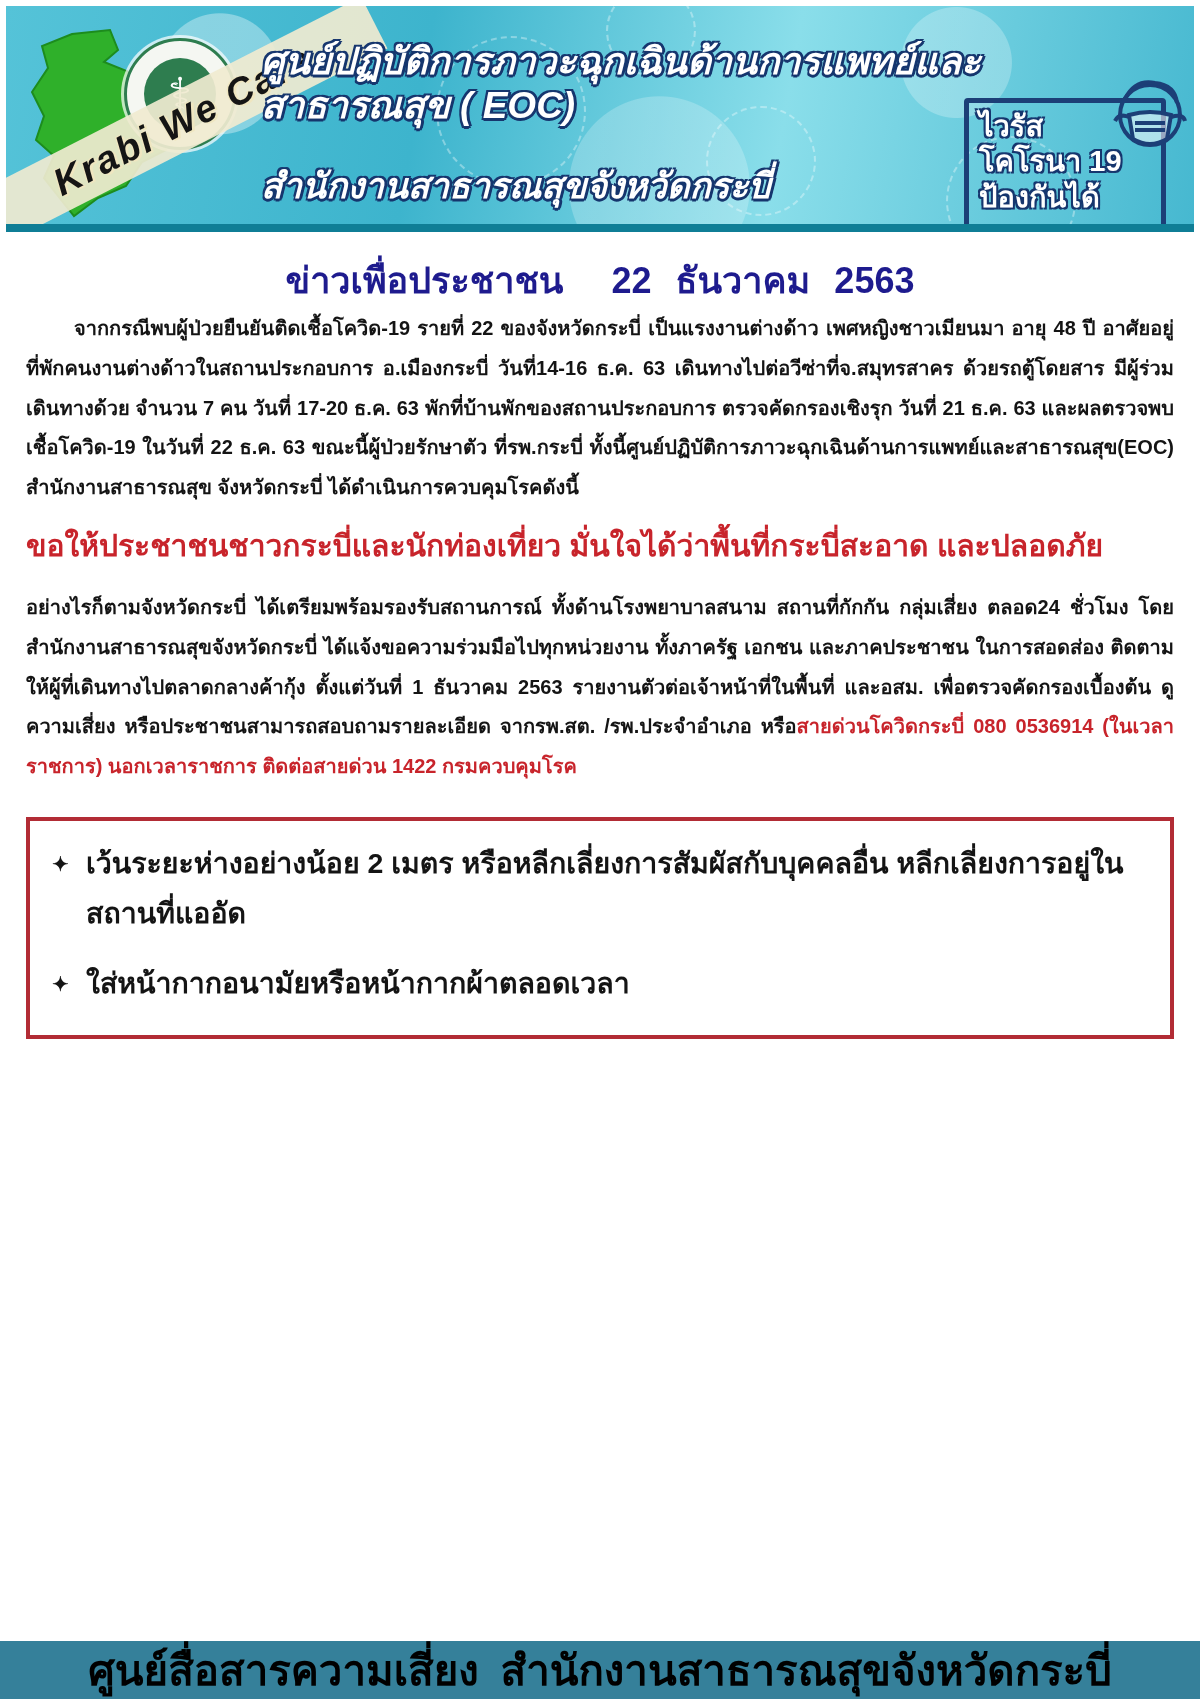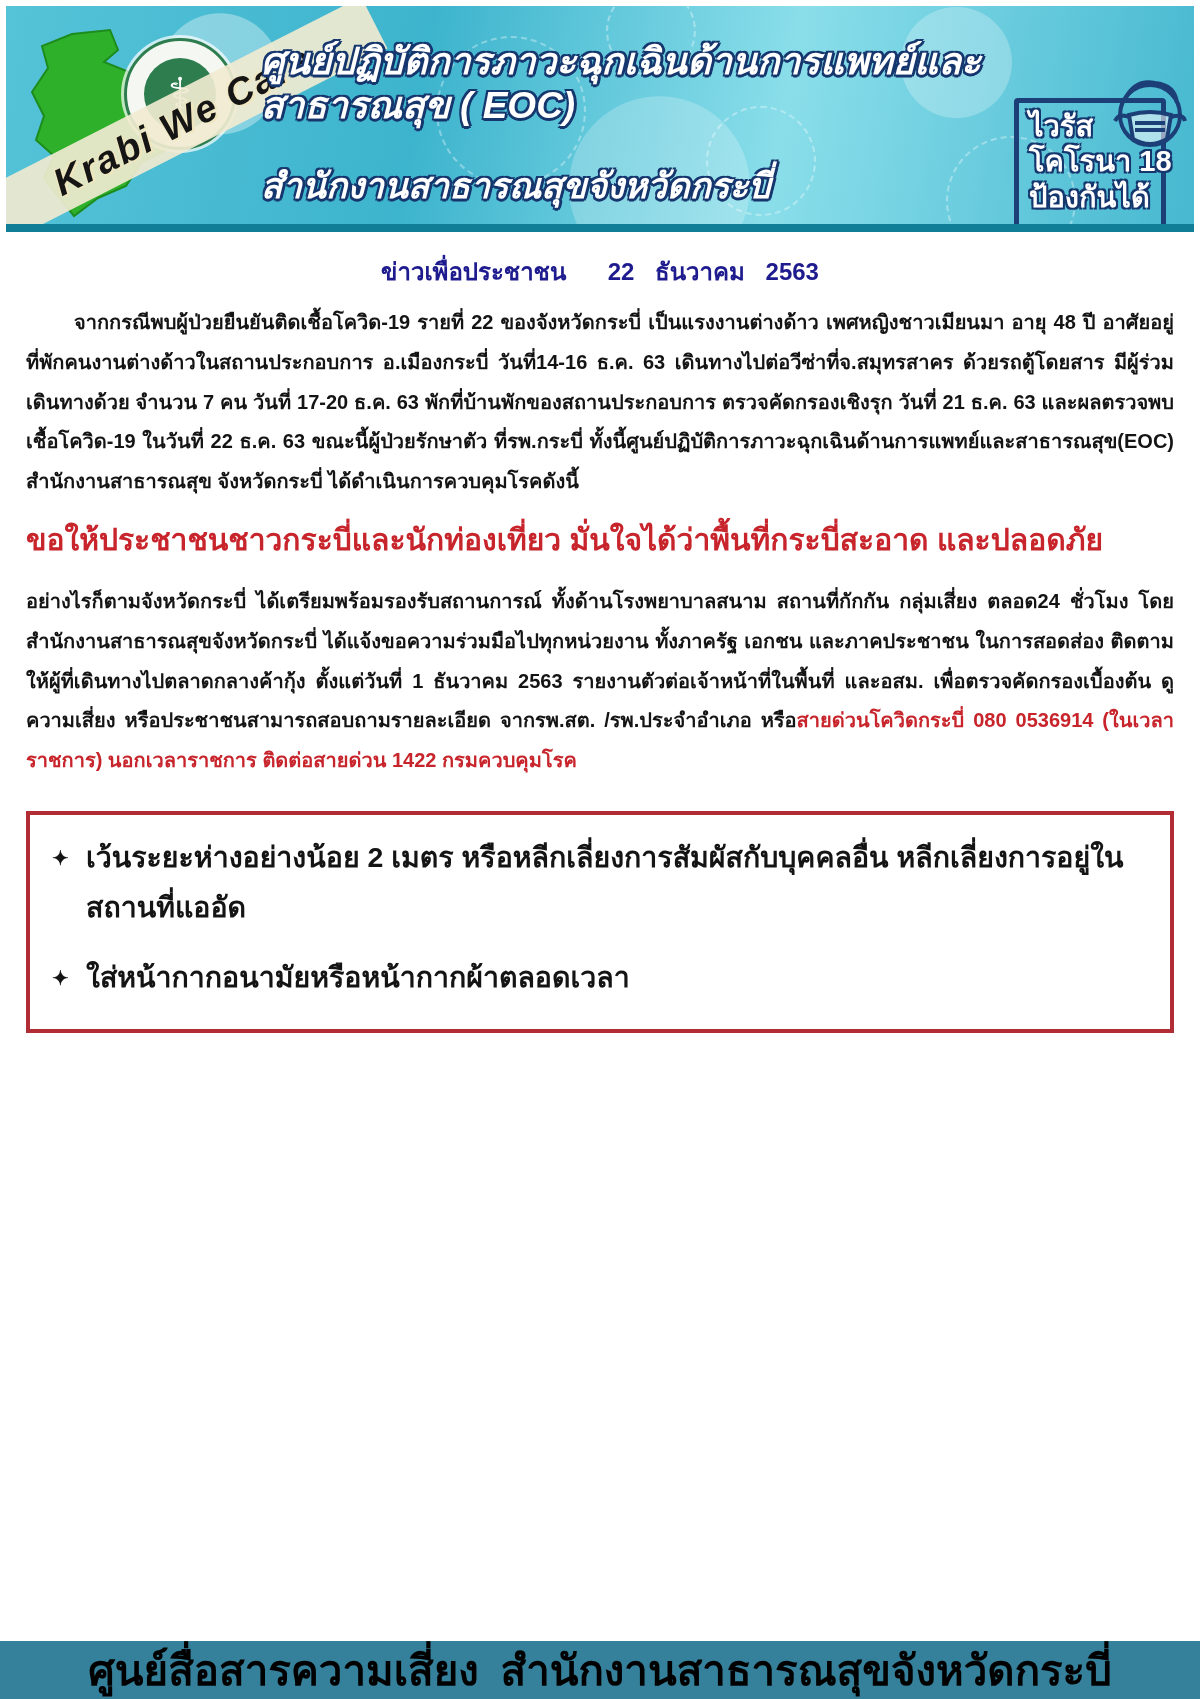--- a/index.html
+++ b/index.html
@@ -102,21 +102,21 @@
       -2px -2px 0 #16366e, 2px -2px 0 #16366e,
       -2px  2px 0 #16366e, 2px  2px 0 #16366e,
       0 3px 0 #16366e, 3px 0 0 #16366e;
   }
   .banner-line1 { font-size: 37px; line-height: 1.2; }
   .banner-line2 { font-size: 35px; line-height: 1.2; margin-top: 36px; }
 
   .corona-badge {
     position: absolute;
     right: 28px; top: 92px;
-    width: 152px; height: 132px;
+    width: 202px; height: 132px;
     border: 5px solid #1c3f77;
     border-radius: 4px;
     padding: 6px 8px 0 10px;
   }
   .badge-line {
     font-weight: bold;
     font-size: 29px;
     line-height: 1.22;
     color: #ffffff;
     text-shadow:
@@ -132,23 +132,22 @@
 
   
   .main {
     padding: 12px 26px 0 26px;
     color: #141414;
   }
   .page-title {
     text-align: center;
     color: #1e1b8e;
     font-weight: bold;
-    font-size: 24px;
+    font-size: 36px;
     margin-top: 8px;
-    margin-bottom: 12px;
     word-spacing: 14px;
   }
   .body-text {
     font-size: 20px;
     font-weight: bold;
     line-height: 1.99;
     text-align: justify;
   }
   .para { text-indent: 2.4em; }
   .measures { margin-left: 34px; }
@@ -250,21 +249,21 @@
           <circle cx="45" cy="46" r="30"></circle>
           <path d="M20 30 Q30 10 50 14 Q70 16 72 34"></path>
           <path d="M24 46 Q45 40 66 46 L62 70 Q45 80 28 70 Z" fill="rgba(255,255,255,0.55)"></path>
           <path d="M24 48 Q14 44 10 52"></path>
           <path d="M66 48 Q78 44 80 52"></path>
           <line x1="30" y1="54" x2="60" y2="54"></line>
           <line x1="30" y1="61" x2="60" y2="61"></line>
         </g>
       </svg>
       <div class="badge-line">ไวรัส</div>
-      <div class="badge-line">โคโรนา 18</div>
+      <div class="badge-line">โคโรนา 19</div>
       <div class="badge-line">ป้องกันได้</div>
     </div>
   </div>
 
   <div class="main">
     <div class="page-title"><span>ข่าวเพื่อประชาชน</span>&nbsp;&nbsp;<span>22  ธันวาคม  2563</span></div>
 
     <div class="body-text para">จากกรณีพบผู้ป่วยยืนยันติดเชื้อโควิด-19 รายที่ 22 ของจังหวัดกระบี่ เป็นแรงงานต่างด้าว เพศหญิงชาวเมียนมา อายุ 48 ปี อาศัยอยู่ที่พักคนงานต่างด้าวในสถานประกอบการ อ.เมืองกระบี่ วันที่14-16 ธ.ค. 63 เดินทางไปต่อวีซ่าที่จ.สมุทรสาคร ด้วยรถตู้โดยสาร มีผู้ร่วมเดินทางด้วย จำนวน 7 คน วันที่ 17-20 ธ.ค. 63 พักที่บ้านพักของสถานประกอบการ ตรวจคัดกรองเชิงรุก วันที่ 21 ธ.ค. 63 และผลตรวจพบเชื้อโควิด-19 ในวันที่ 22 ธ.ค. 63 ขณะนี้ผู้ป่วยรักษาตัว ที่รพ.กระบี่ ทั้งนี้ศูนย์ปฏิบัติการภาวะฉุกเฉินด้านการแพทย์และสาธารณสุข(EOC) สำนักงานสาธารณสุข จังหวัดกระบี่ ได้ดำเนินการควบคุมโรคดังนี้</div>
 
 

